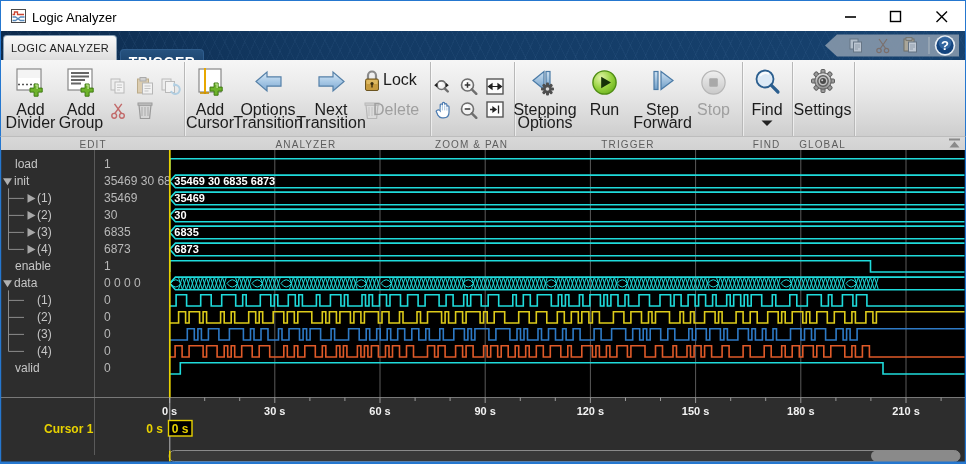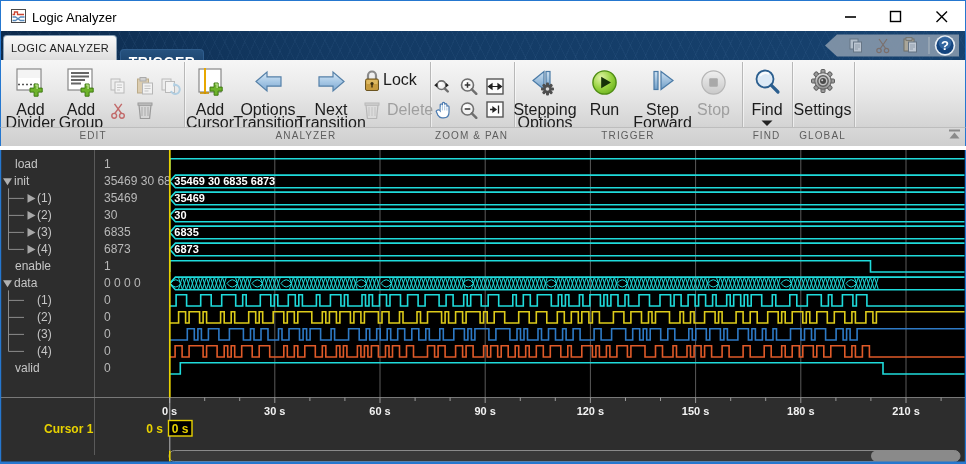--- a/index.html
+++ b/index.html
@@ -20,21 +20,21 @@
   border:1px solid #8aa0b5;border-bottom:none;
   font-size:11px;color:#222;text-align:center;line-height:25px;letter-spacing:.3px}
 #tab-tr{position:absolute;left:119px;top:18px;width:84px;height:26px;
   background:linear-gradient(180deg,#26527f,#12365e);border-radius:4px 4px 0 0;
   border:1px solid #2f5d8d;border-bottom:none;
   font-size:14px;font-weight:bold;color:#fff;text-align:center;line-height:25px;letter-spacing:.4px}
 #qat{position:absolute;left:815px;top:0}
 #toolbar{position:absolute;left:0;top:60px;width:966px;height:76px;
   border-left:1px solid #2577cf;border-right:1px solid #2577cf;
   background:linear-gradient(180deg,#f6f6f6 0%,#e9e9e9 40%,#d5d5d5 85%,#cecece 100%)}
-#seclabels{position:absolute;left:0;top:127px;width:966px;height:19px;
+#seclabels{position:absolute;left:0;top:136px;width:966px;height:19px;
   border-left:1px solid #2577cf;border-right:1px solid #2577cf;
   background:linear-gradient(180deg,#d8d8d8,#cfcfcf);border-top:1px solid #bdbdbd}
 .sl{position:absolute;top:1.5px;font-size:10px;color:#5d5d5d;letter-spacing:1.1px;
   transform:translateX(-50%);white-space:nowrap}
 .sep{position:absolute;top:2px;width:1px;height:148px;background:#b8b8b8}
 .sep:after{content:"";position:absolute;left:1px;top:0;width:1px;height:100%;background:rgba(255,255,255,.55)}
 .btn{position:absolute;text-align:center;font-size:16px;color:#1c1c1c;line-height:12.5px}
 .btn .lbl{position:absolute;left:50%;transform:translateX(-50%);top:38px;white-space:pre-line}
 .gray{color:#9f9f9f}
 .ic{position:absolute}
@@ -198,21 +198,21 @@
       <rect x="7.3" y="15" width="1.4" height="3.5" fill="#3a2d10"></rect>
     </svg>
     <div class="btn" style="left:382px;top:14px;width:40px;text-align:left">Lock</div>
     <svg class="ic" style="left:362px;top:40px" width="18" height="20" viewBox="0 0 18 20">
       <g opacity="0.7" stroke="#a8a8a8" fill="#dcdcdc">
         <path d="M3 5 h12 l-1.4 13.5 h-9.2 z" stroke-width="1.2"></path>
         <rect x="2" y="3" width="14" height="2.2" fill="#cccccc" stroke-width="1"></rect>
         <path d="M6 7 v9 M9 7 v9 M12 7 v9" stroke="#b8b8b8" stroke-width="1" fill="none"></path>
       </g>
     </svg>
-    <div class="btn gray" style="left:386px;top:44px;width:44px;text-align:right">Delete</div>
+    <div class="btn gray" style="left:372px;top:44px;width:44px;text-align:right">Delete</div>
     <svg class="ic" style="left:433px;top:19px" width="18" height="15" viewBox="0 0 18 15">
       <g>
         <circle cx="7.5" cy="6.2" r="4.3" fill="#f2f2f2" stroke="#6e6e6e" stroke-width="1.6"></circle>
         <circle cx="6.21" cy="4.91" r="1.935" fill="#ffffff" opacity="0.9"></circle>
         <line x1="10.596" y1="9.296" x2="13.821" y2="12.520999999999999" stroke="#6e6e6e" stroke-width="2.4" stroke-linecap="round"></line>
         <path d="M0.2 6.2 l3 -2.4 v4.8 z M14.8 6.2 l-3 -2.4 v4.8 z" fill="#222"></path>
       </g>
     </svg>
     <svg class="ic" style="left:459px;top:18px" width="18" height="17" viewBox="0 0 18 17">
       <circle cx="7.5" cy="7" r="6" fill="#f2f2f2" stroke="#6e6e6e" stroke-width="1.6"></circle>

